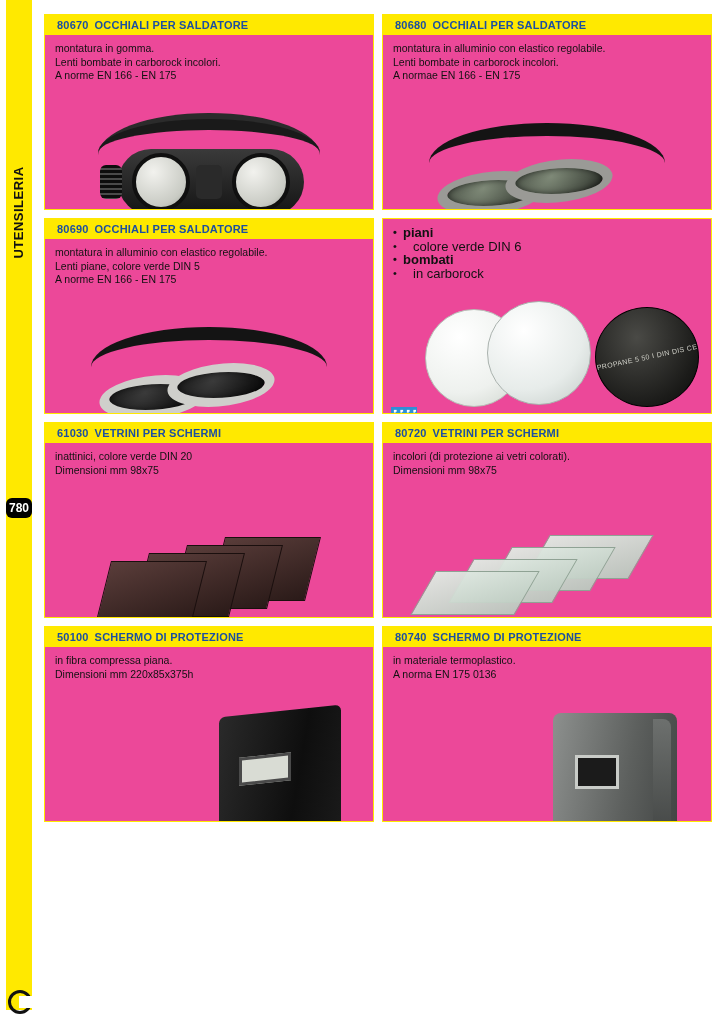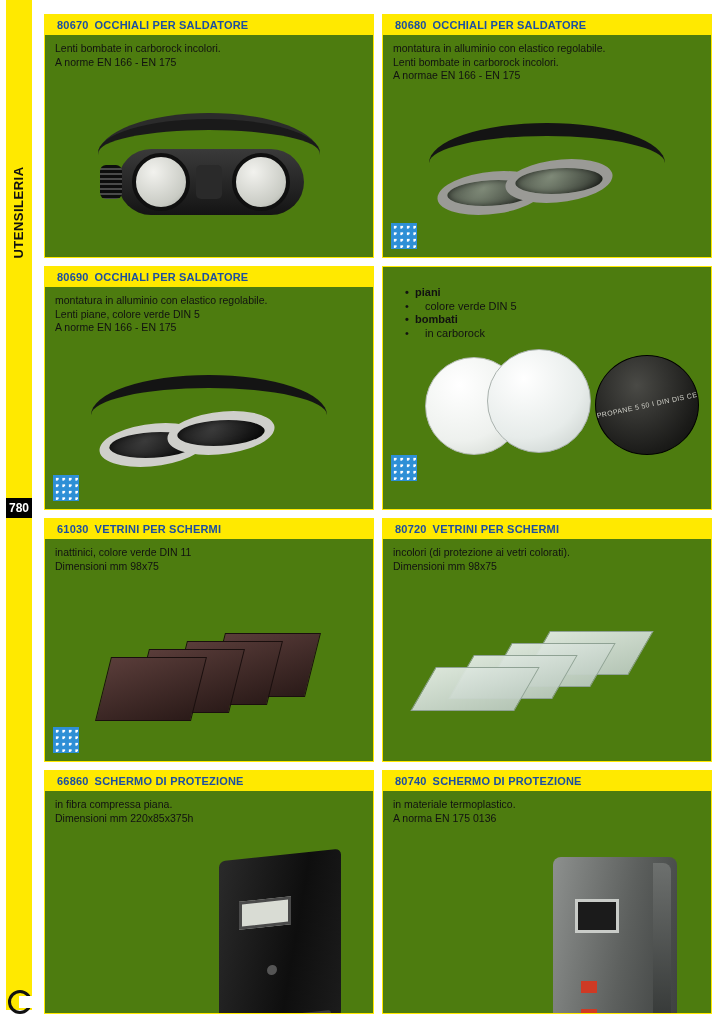--- a/index.html
+++ b/index.html
@@ -45,20 +45,21 @@
   #page-number {
     position: absolute;
     left: 6px; top: 498px;
     width: 26px; height: 20px;
     background: #000000;
     color: #ffffff;
     font-size: 12px;
     font-weight: bold;
     text-align: center;
     line-height: 20px;
+    border-radius: 6px;
   }
   #logo {
     position: absolute;
     left: 8px; bottom: 10px;
     width: 24px; height: 24px;
     border: 3px solid #111111;
     border-radius: 50%;
   }
   #logo::after {
     content: "";
@@ -73,23 +74,23 @@
     position: absolute;
     left: 44px; top: 14px;
     width: 668px;
     display: grid;
     grid-template-columns: 330px 330px;
     grid-column-gap: 8px;
     grid-row-gap: 8px;
   }
   .card {
     position: relative;
-    height: 244px;
+    height: 196px;
     border: 1px solid #ffe900;
-    background: #4d7c0f;
+    background: #ec4899;
     overflow: hidden;
   }
 
   .card-head {
     display: flex;
     align-items: center;
     height: 20px;
     background: #ffe900;
     padding: 0 4px;
   }
@@ -112,23 +113,23 @@
     height: 222px;
     padding: 7px 8px 0 10px;
   }
   .desc {
     font-size: 10.5px;
     line-height: 13.5px;
     color: #111111;
     white-space: pre-line;
   }
   .bullets {
-    margin: 12px; padding: 0;
+    margin: 0; padding: 0;
     list-style: none;
-    font-size: 11px;
+    font-size: 13px;
     line-height: 13.5px;
     color: #111;
   }
   .bullets li { position: relative; padding-left: 10px; }
   .bullets li::before {
     content: "\2022";
     position: absolute; left: 0; top: 0;
     font-size: 11px;
   }
   .bullets .sub { padding-left: 10px; }
@@ -288,20 +289,21 @@
   </div>
 
   <div id="grid">
 
     <div class="card">
       <div class="card-head">
         <span class="code">80670</span>
         <span class="title">OCCHIALI PER SALDATORE</span>
       </div>
       <div class="card-body">
+        <div class="desc">montatura in gomma.</div>
         <div class="desc">Lenti bombate in carborock incolori.</div>
         <div class="desc b">A norme EN 166 - EN 175</div>
         <div class="art">
           <div class="goggles">
             <div class="strap s2"></div>
             <div class="strap"></div>
             <div class="frame-a">
               <div class="lens l"></div>
               <div class="lens r"></div>
             </div>
@@ -351,42 +353,42 @@
           </div>
         </div>
         <div class="swatch"></div>
       </div>
     </div>
 
     <div class="card">
       <div class="card-body">
         <ul class="bullets">
           <li class="strong"><span>piani</span></li>
-          <li class="sub" style="padding-left:20px"><span>colore verde DIN 5</span></li>
+          <li class="sub" style="padding-left:20px"><span>colore verde DIN 6</span></li>
           <li class="strong"><span>bombati</span></li>
           <li class="sub" style="padding-left:20px"><span>in carborock</span></li>
         </ul>
         <div class="art">
           <div class="glass g-clear1"></div>
           <div class="glass g-clear2"></div>
           <div class="glass g-dark">
               <span class="mark">PROPANE 5  50 I DIN DIS  CE</span>
             </div>
         </div>
         <div class="swatch"></div>
       </div>
     </div>
 
     <div class="card">
       <div class="card-head">
         <span class="code">61030</span>
         <span class="title">VETRINI PER SCHERMI</span>
       </div>
       <div class="card-body">
-        <div class="desc">inattinici, colore verde DIN 11</div>
+        <div class="desc">inattinici, colore verde DIN 20</div>
         <div class="desc">Dimensioni mm 98x75</div>
         <div class="art">
           <div class="plate p4"></div>
           <div class="plate p3"></div>
           <div class="plate p2"></div>
           <div class="plate p1"></div>
         </div>
         <div class="swatch"></div>
       </div>
     </div>
@@ -403,21 +405,21 @@
           <div class="cplate c4"></div>
           <div class="cplate c3"></div>
           <div class="cplate c2"></div>
           <div class="cplate c1"></div>
         </div>
       </div>
     </div>
 
     <div class="card">
       <div class="card-head">
-        <span class="code">66860</span>
+        <span class="code">50100</span>
         <span class="title">SCHERMO DI PROTEZIONE</span>
       </div>
       <div class="card-body">
         <div class="desc">in fibra compressa piana.</div>
         <div class="desc">Dimensioni mm 220x85x375h</div>
         <div class="art">
           <div class="shield-a">
             <div class="body"></div>
             <div class="window"></div>
             <div class="knob"></div>

